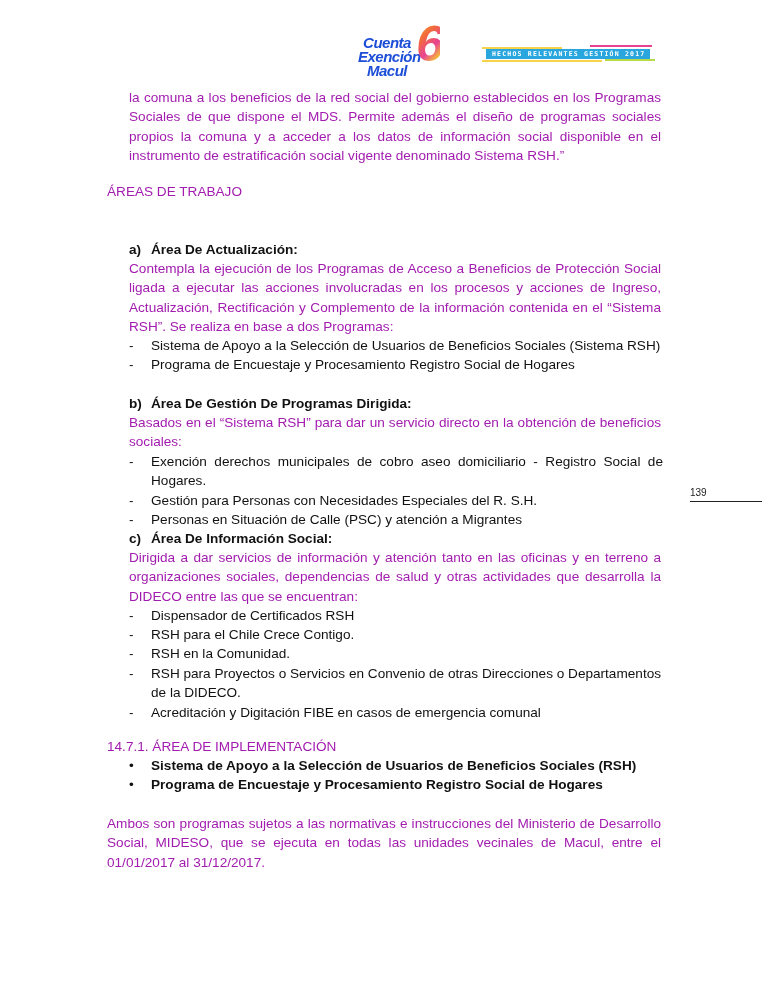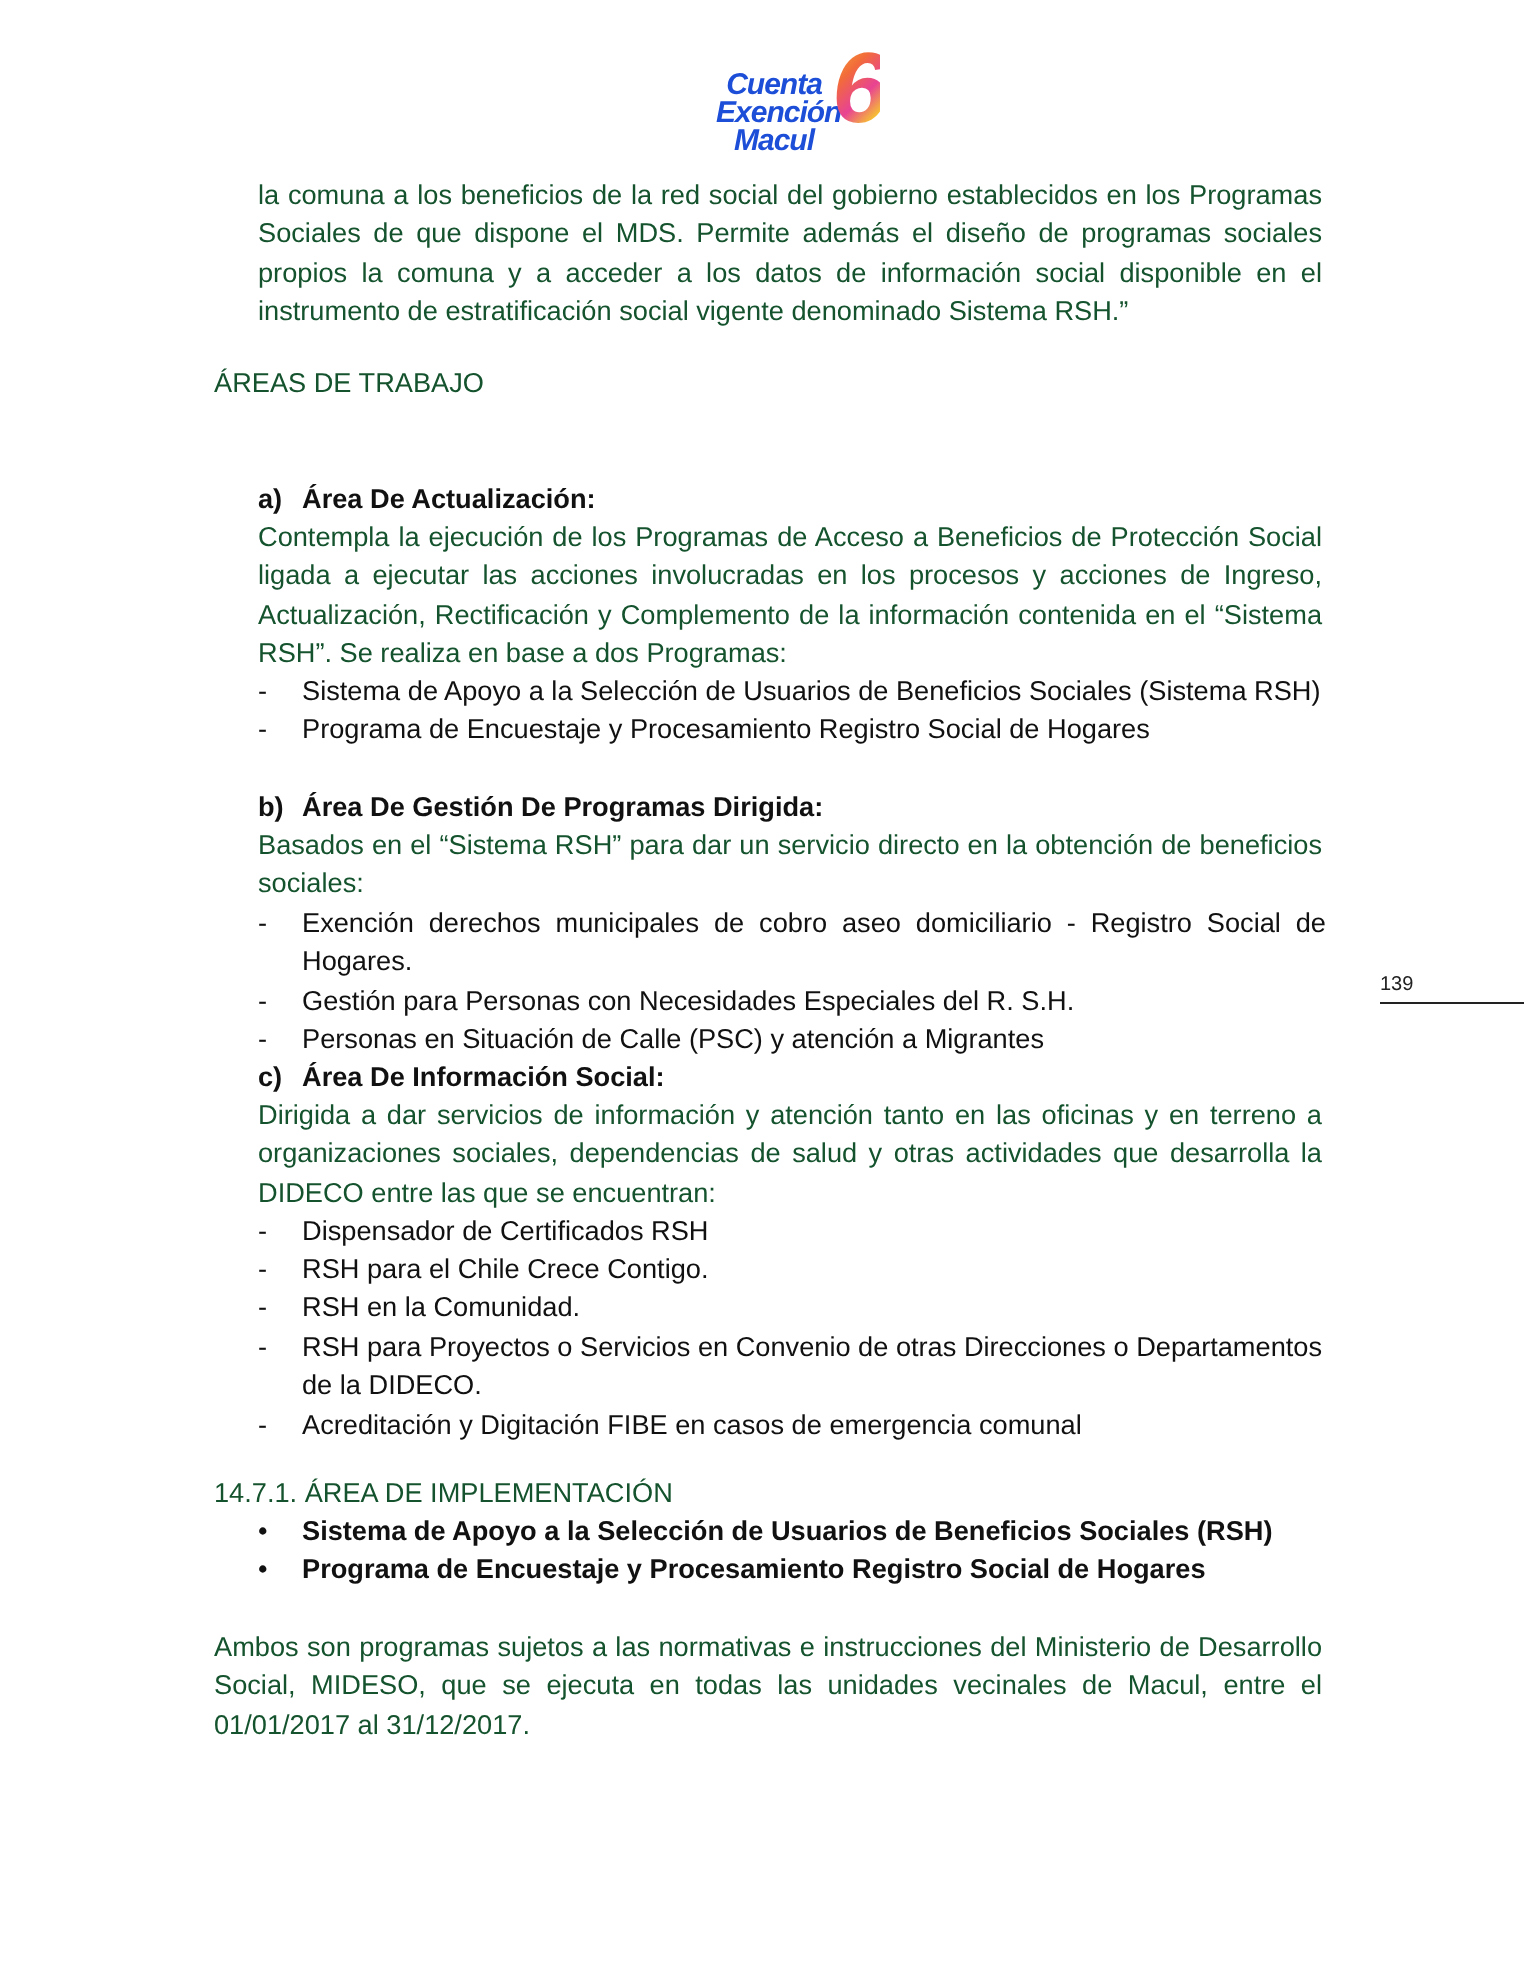--- a/index.html
+++ b/index.html
@@ -19,21 +19,21 @@
   .banner { position: absolute; left: 480px; top: 44px; width: 185px; height: 22px; }
   .banner .line-top { position: absolute; left: 110px; top: 1px; width: 62px; height: 2px; background: #e84393; }
   .banner .line-y1 { position: absolute; left: 2px; top: 3px; width: 80px; height: 2px; background: #f7d34a; }
   .banner .bar { position: absolute; left: 6px; top: 5px; width: 164px; height: 10px; background: #2aa6df; }
   .banner .bar-text { position: absolute; left: 12px; top: 5px; font-size: 6.5px; line-height: 10px;
                       color: #ffffff; letter-spacing: 1.2px; font-weight: bold; font-family: "DejaVu Sans Mono", monospace; }
   .banner .line-bot { position: absolute; left: 2px; top: 16px; width: 120px; height: 2px; background: #f7d34a; }
   .banner .line-g { position: absolute; left: 125px; top: 15px; width: 50px; height: 2px; background: #b8d94a; }
 
   
-  .txt { position: absolute; font-size: 13.6px; line-height: 19.4px; color: #14532d; }
+  .txt { position: absolute; font-size: 13.6px; line-height: 19.4px; color: #a21caf; }
   .just { text-align: justify; text-align-last: left; }
   .b { font-weight: bold; }
   .dash-item { position: absolute; font-size: 13.6px; line-height: 19.4px; }
   .dash-item .dash { position: absolute; left: 0; top: 0; }
   .dash-item .it { position: absolute; left: 22px; top: 0; width: 512px; }
 
   .intro { left: 129px; top: 88px; width: 532px; }
   .sec-title { left: 107px; top: 182px; }
   .sec-lead { left: 107px; top: 201px; width: 560px; }
 
@@ -53,20 +53,28 @@
 
 <div class="page">
 
   <div class="logo">
     <div class="logo-text">
       <div>Cuenta</div>
       <div>Exención</div>
       <div>Macul</div>
     </div>
     <div class="logo-num">6</div>
+  </div>
+  <div class="banner">
+    <div class="line-top"></div>
+    <div class="line-y1"></div>
+    <div class="bar"></div>
+    <div class="bar-text">HECHOS RELEVANTES GESTIÓN 2017</div>
+    <div class="line-bot"></div>
+    <div class="line-g"></div>
   </div>
 
   <div class="txt just intro">la comuna a los beneficios de la red social del gobierno establecidos en los Programas Sociales de que dispone el MDS.  Permite además el diseño de programas sociales propios la comuna y a acceder a los datos de información social disponible en el instrumento de estratificación social vigente denominado Sistema RSH.”</div>
 
   <div class="txt sec-title">ÁREAS DE TRABAJO</div>
 
   <div class="sub-h" style="left:129px; top:240px;">
     <span class="lbl">a)</span>
     <span class="ttl">Área De Actualización:</span>
   </div>

